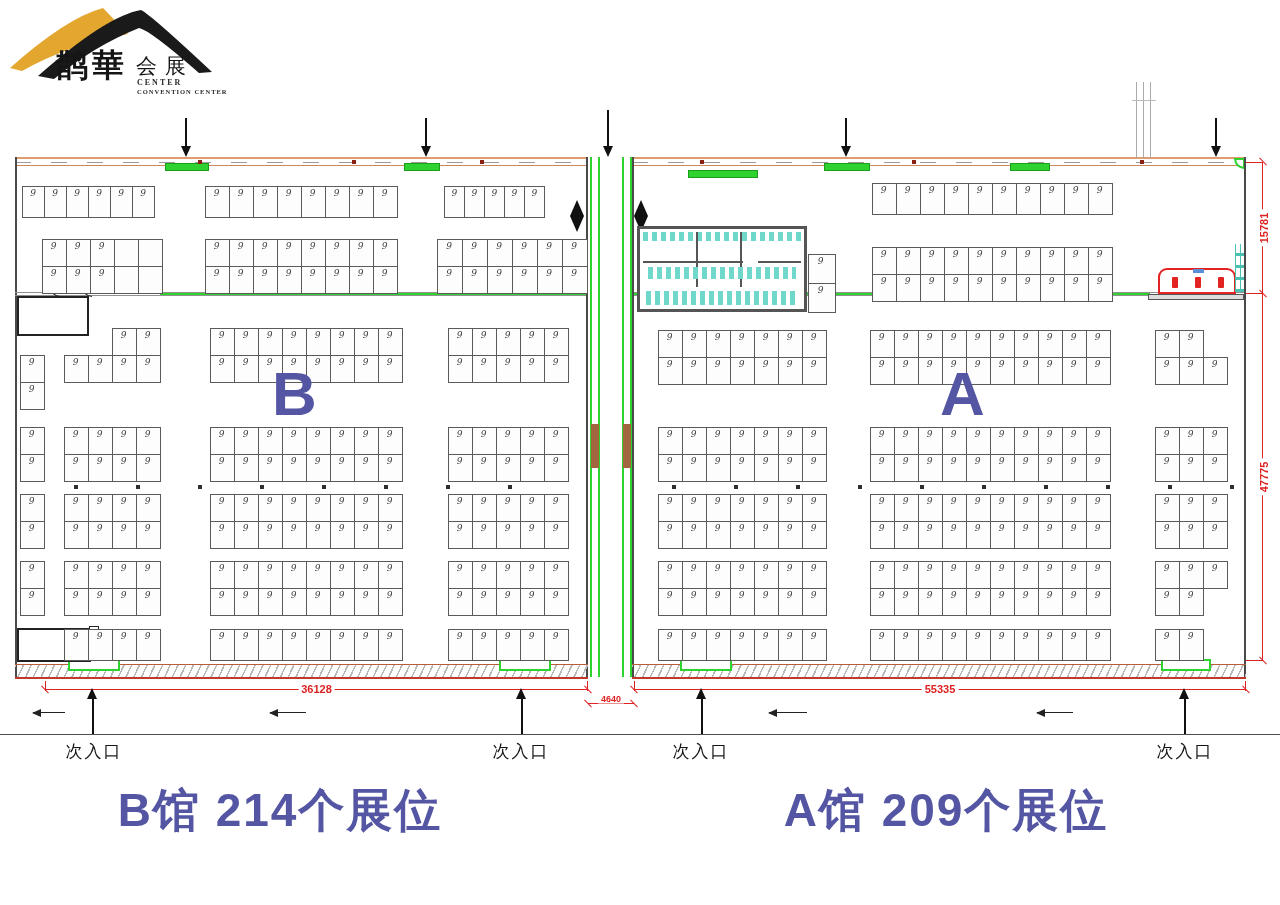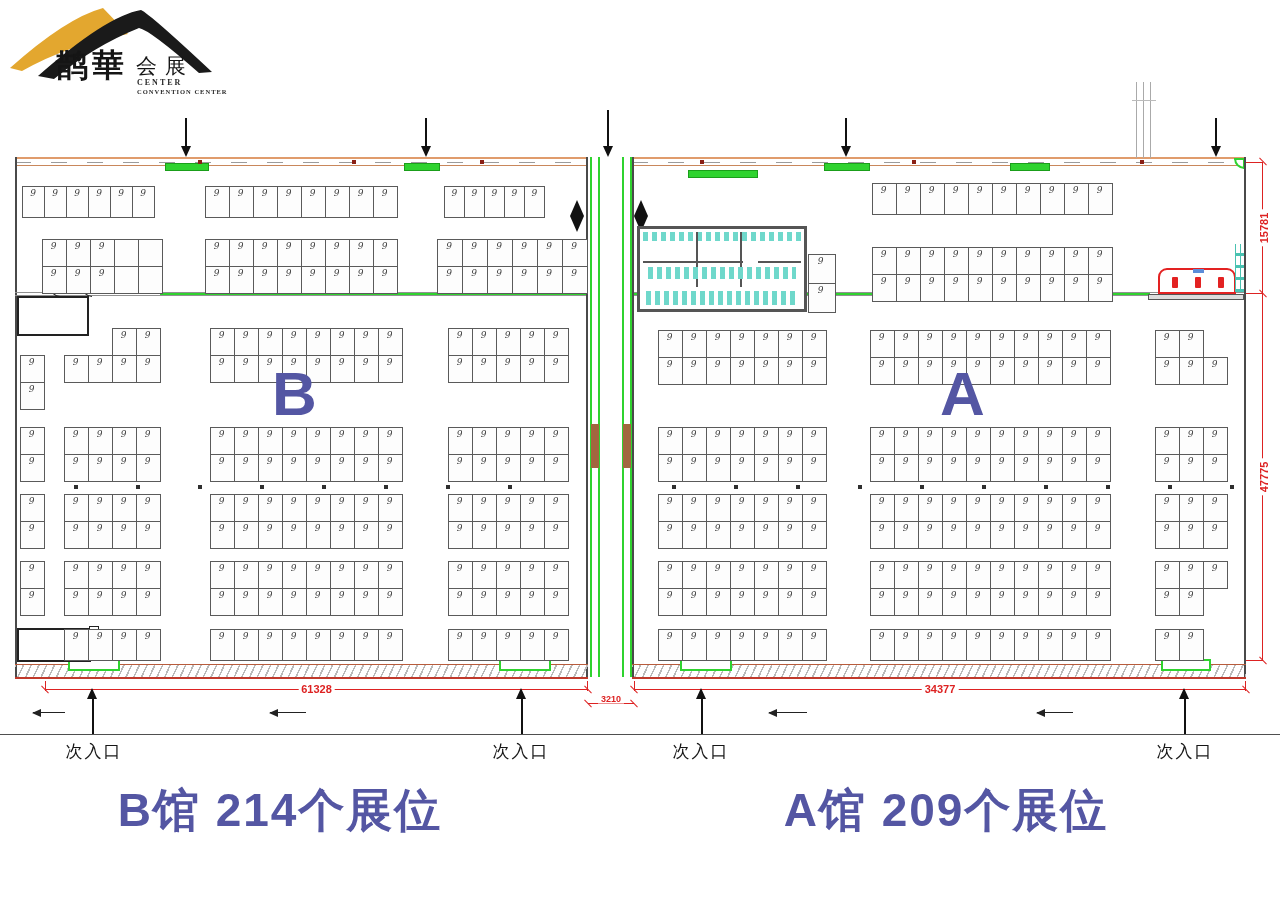--- a/index.html
+++ b/index.html
@@ -1464,31 +1464,31 @@
   </div>
 
 <div class="abs rext" style="left:45px;top:681px;height:10px"></div>
 <div class="abs rext" style="left:587px;top:681px;height:10px"></div>
 <div class="abs rext" style="left:634px;top:681px;height:10px"></div>
 <div class="abs rext" style="left:1245px;top:681px;height:10px"></div>
 
 <div class="abs dim-h" style="left:45px;top:689px;width:543px">
   <div class="tick" style="position:absolute;left:-5px;top:-1px"></div>
   <div class="tick" style="position:absolute;right:-5px;top:-1px"></div>
-  <span class="lbl">61328</span>
+  <span class="lbl">36128</span>
 </div>
 <div class="abs dim-h" style="left:588px;top:703px;width:46px">
   <div class="tick" style="position:absolute;left:-5px;top:-1px"></div>
   <div class="tick" style="position:absolute;right:-5px;top:-1px"></div>
-  <span class="lbl" style="top:-5px;font-size:9px">3210</span>
+  <span class="lbl" style="top:-5px;font-size:9px">4640</span>
 </div>
 <div class="abs dim-h" style="left:634px;top:689px;width:612px">
   <div class="tick" style="position:absolute;left:-5px;top:-1px"></div>
   <div class="tick" style="position:absolute;right:-5px;top:-1px"></div>
-  <span class="lbl">34377</span>
+  <span class="lbl">55335</span>
 </div>
 
 <div class="abs rcon" style="left:1246px;top:162px;width:17px"></div>
 <div class="abs rcon" style="left:1246px;top:293px;width:17px"></div>
 <div class="abs rcon" style="left:1246px;top:660px;width:17px"></div>
 <div class="abs dim-v" style="left:1262px;top:162px;height:131px">
   <div class="tick" style="position:absolute;left:-5px;top:-1px"></div>
   <div class="tick" style="position:absolute;left:-5px;bottom:-1px"></div>
   <span class="lbl">15781</span>
 </div>

